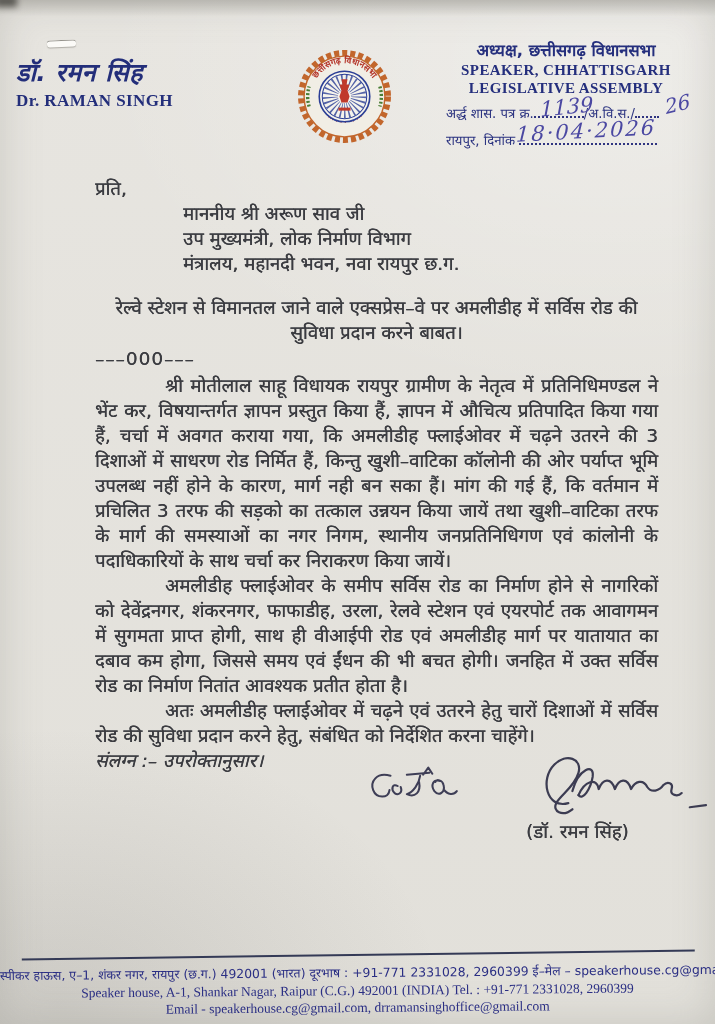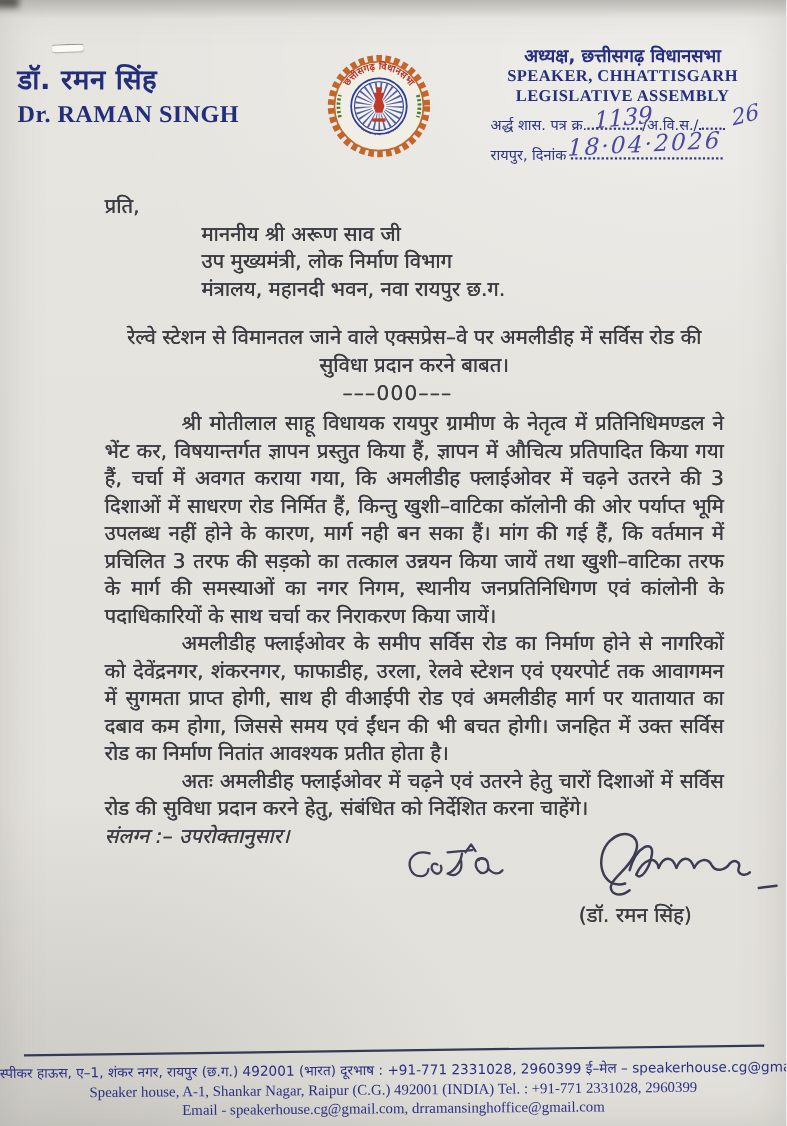--- a/index.html
+++ b/index.html
@@ -16,22 +16,22 @@
     box-shadow:inset 0 0 40px rgba(120,118,112,.25);
   }
   .top-shade{position:absolute;left:0;top:0;right:0;height:22px;
     background:linear-gradient(#98968f,rgba(150,148,142,0) 75%);opacity:.5;pointer-events:none;}
   .corner-mark{position:absolute;left:-5px;top:-5px;width:22px;height:12px;background:#45443f;filter:blur(3px);opacity:.8;}
   .gloss-dash{position:absolute;left:47px;top:40px;width:29px;height:6px;border-radius:3px;
     background:#fbfaf7;border-top:1px solid #94928c;transform:rotate(-2deg);box-shadow:0 1px 1px rgba(120,118,110,.5);}
 
   
   .sender{position:absolute;left:16px;top:54px;color:#232e7a;}
-  .sender-hi{font-size:25px;font-weight:bold;letter-spacing:.5px;}
-  .sender-en{font-family:"Liberation Serif",serif;font-size:22px;font-weight:bold;margin-top:3px;letter-spacing:.4px;}
+  .sender-hi{font-size:25px;font-weight:bold;letter-spacing:.5px;font-style:italic;}
+  .sender-en{font-family:"Liberation Serif",serif;font-size:17px;font-weight:bold;margin-top:3px;letter-spacing:.4px;}
 
   .emblem{position:absolute;left:296px;top:48px;width:97px;height:97px;}
 
   .office{position:absolute;left:446px;top:38px;width:240px;text-align:center;color:#252f7d;}
   .office-hi{font-size:16.5px;font-weight:bold;}
   .office-en{font-family:"Liberation Serif",serif;font-size:15px;font-weight:bold;letter-spacing:.4px;margin-top:1px;}
   .ref-line,.date-line{position:relative;text-align:left;font-size:13.2px;color:#2b3380;margin-top:7px;white-space:nowrap;}
   .date-line{margin-top:9px;}
   .dots{display:inline-block;border-bottom:2px dotted #2f3480;height:11px;vertical-align:baseline;}
   .dots1{width:50px;}.dots2{width:24px;}.dots3{width:138px;}
@@ -40,21 +40,21 @@
   .hw-suffix{right:-4px;top:-12px;font-size:20px;transform:rotate(-14deg) skewX(-6deg);}
   .hw-date{left:70px;top:-12px;font-size:21px;letter-spacing:2px;transform:rotate(-3deg) skewX(-6deg);}
 
   
   .content{position:absolute;left:95px;top:176px;width:563px;
     font-size:18.5px;line-height:25px;color:#3b3c41;text-shadow:.3px 0 0 currentColor;}
   .addr{margin-left:88px;}
   .subject-row{display:flex;margin-top:19px;}
   .subj-label{width:88px;flex:0 0 88px;}
   .subj-text{flex:1;text-align:center;}
-  .sep{width:316px;text-align:right;letter-spacing:1px;margin:1px 0 2px;}
+  .sep{width:316px;text-align:left;letter-spacing:1px;margin:1px 0 2px;}
   .para{margin:0;text-align:justify;text-indent:70px;}
   .encl{margin:0;font-style:italic;}
 
   
   .note-scribble{position:absolute;left:364px;top:764px;width:102px;height:44px;}
   .signature{position:absolute;left:538px;top:750px;width:170px;height:74px;}
   .sig-name{position:absolute;left:526px;top:818px;width:178px;text-align:left;
     font-size:18.5px;color:#3b3c41;text-shadow:.3px 0 0 currentColor;}
 
   

